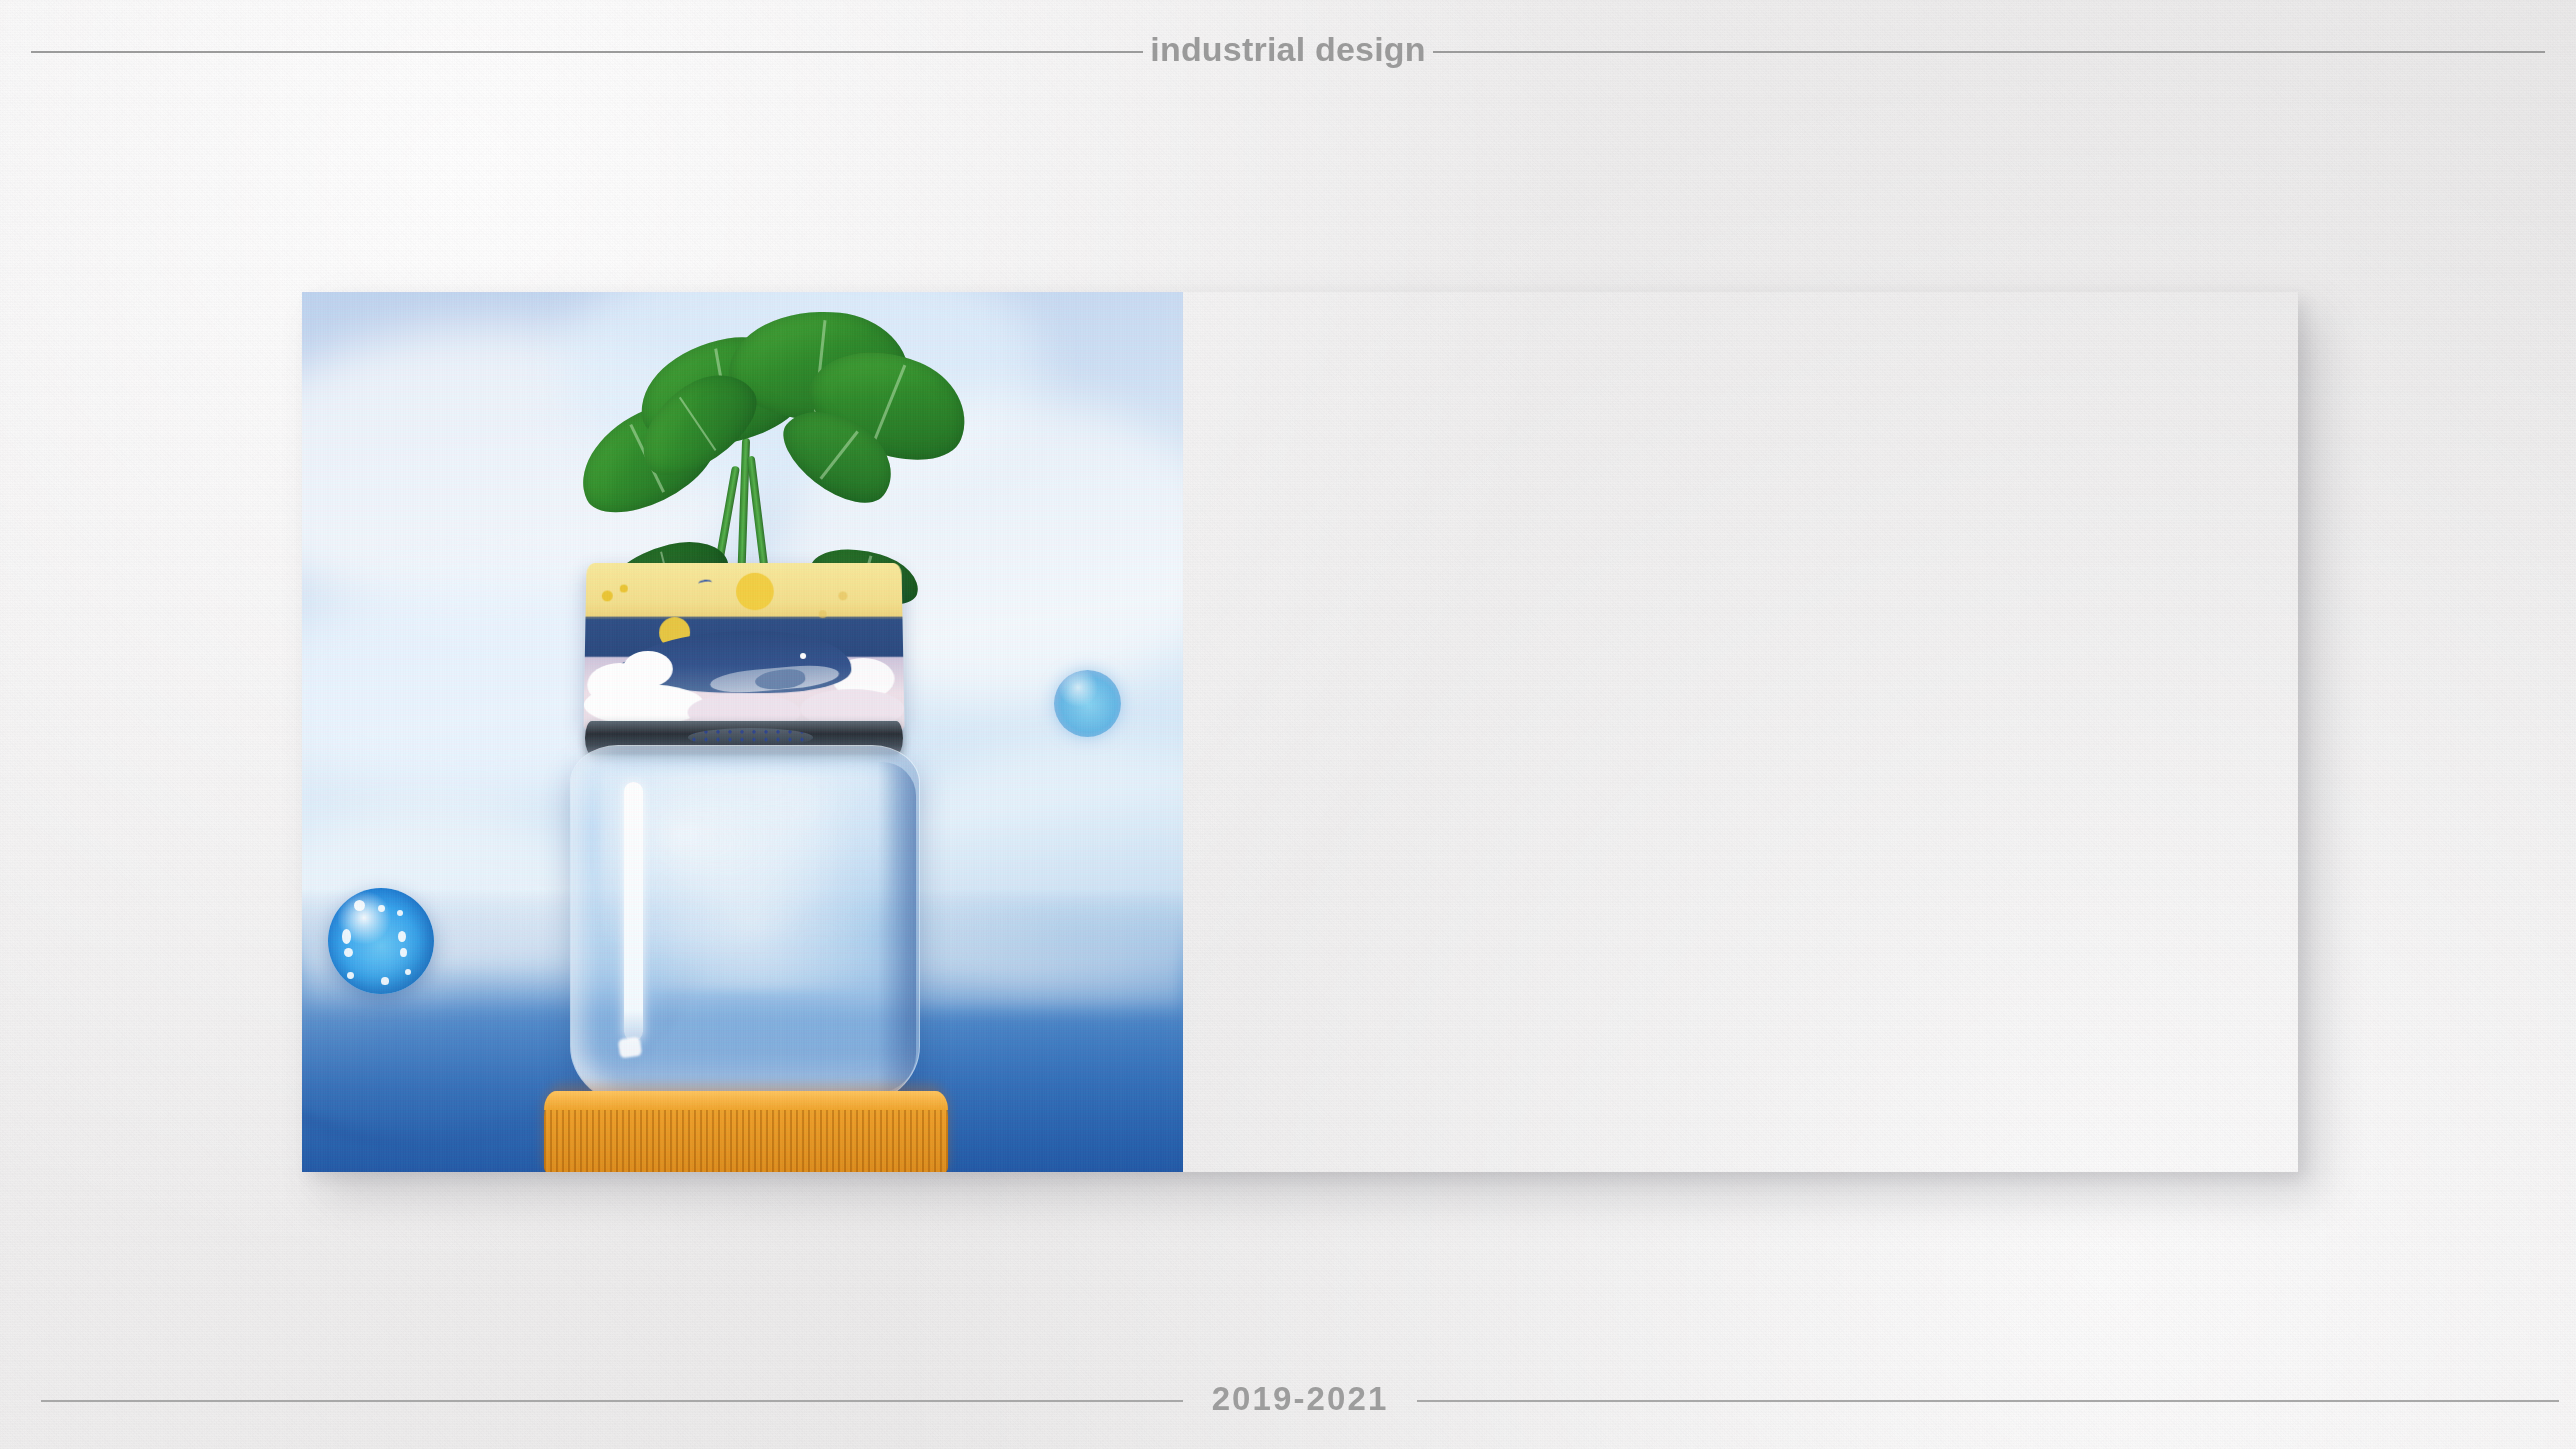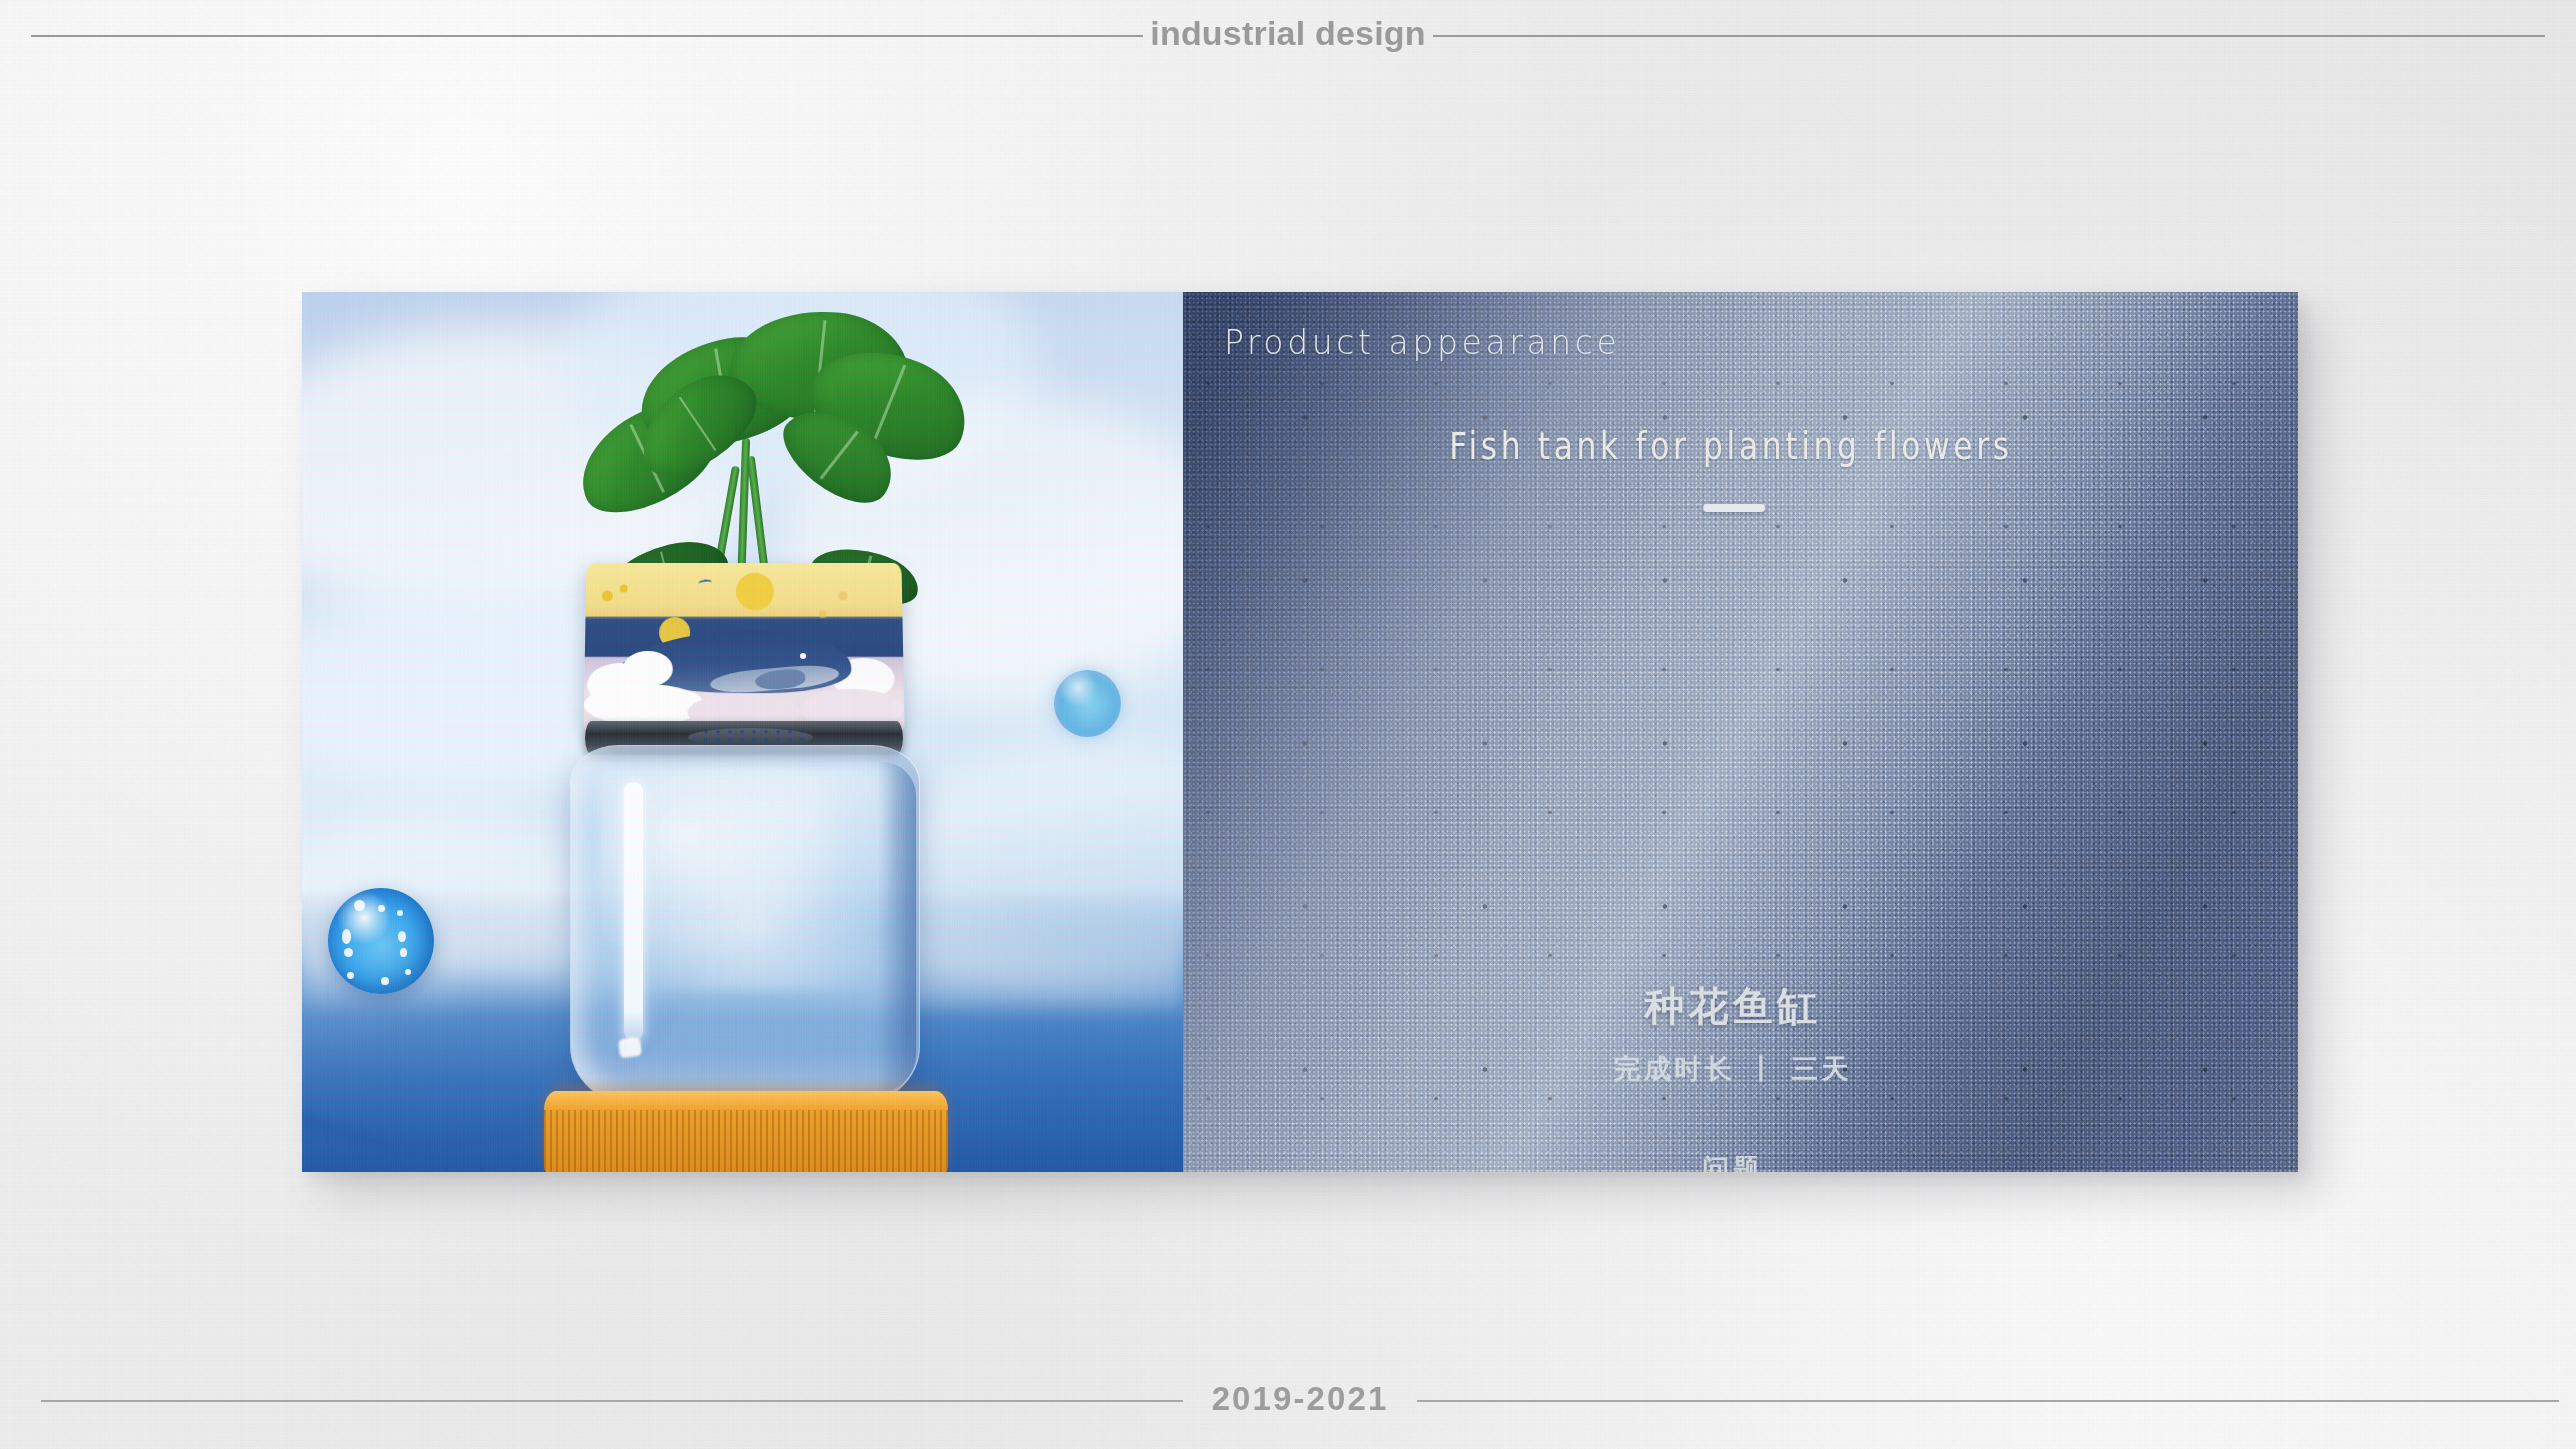--- a/index.html
+++ b/index.html
@@ -24,21 +24,21 @@
     opacity:.55;
     background-image:
       repeating-linear-gradient(0deg, rgba(0,0,0,.018) 0px, rgba(0,0,0,.018) 0.9px, rgba(255,255,255,.02) 0.9px, rgba(255,255,255,.02) 1.7px),
       repeating-linear-gradient(90deg, rgba(0,0,0,.016) 0px, rgba(0,0,0,.016) 0.9px, rgba(255,255,255,.025) 0.9px, rgba(255,255,255,.025) 1.7px),
       repeating-linear-gradient(45deg, rgba(130,120,160,.03) 0px, rgba(130,120,160,.03) 0.9px, rgba(255,255,255,0) 0.9px, rgba(255,255,255,0) 2.6px),
       repeating-linear-gradient(-45deg, rgba(200,150,170,.025) 0px, rgba(200,150,170,.025) 0.9px, rgba(255,255,255,0) 0.9px, rgba(255,255,255,0) 3.4px);
   }
 
   
   #header{
-    position:absolute; left:0; top:0; width:2576px; height:72px;
+    position:absolute; left:0; top:16px; width:2576px; height:72px;
     display:flex; align-items:center; justify-content:center;
     z-index:5;
   }
   .rule{
     height:2.6px; background:#9b9b9b; flex:none;
   }
   #rule-left{ width:1112px; margin-left:27.5px; }
   #rule-right{ width:1112px; margin-right:27.5px; }
   #header-title{
     font-size:34px; color:#9a9a9a; font-weight:bold;
@@ -465,47 +465,20 @@
       <span class="spec" style="left:70px;top:43px;width:7.7px;height:11px;"></span>
       <span class="spec" style="left:72px;top:60px;width:6.9px;height:9.4px;"></span>
       <span class="spec" style="left:19px;top:84px;width:6.9px;height:6.9px;"></span>
       <span class="spec" style="left:53px;top:89px;width:7.7px;height:7.7px;"></span>
       <span class="spec" style="left:77px;top:81px;width:6px;height:6px;"></span>
     </div>
 
     <div id="photo-grain"></div>
   </div>
 
-  <div id="panel">
-    <div id="panel-dark-top"></div>
-    <div id="panel-speckle"></div>
-    <div id="panel-specks"></div>
-    <div id="panel-streak"></div>
-
-    <div id="panel-content">
-      <div id="product-appearance">Product appearance</div>
-
-      <div id="fish-tank-line">Fish tank for planting flowers</div>
-
-      <div id="divider"></div>
-
-      <div class="zh" id="zh-title">
-        <span>种花鱼缸</span>
-      </div>
-
-      <div class="zh" id="zh-duration">
-        <span>完成时长 丨 三天</span>
-      </div>
-
-      <div class="zh" id="zh-q-label">
-        <span>问题</span>
-      </div>
-
-    </div>
-  </div>
 </div>
 
 <div id="footer">
   <div id="frule-left"></div>
   <div id="footer-year">2019-2021</div>
   <div id="frule-right"></div>
 </div>
 
 
 </body></html>

